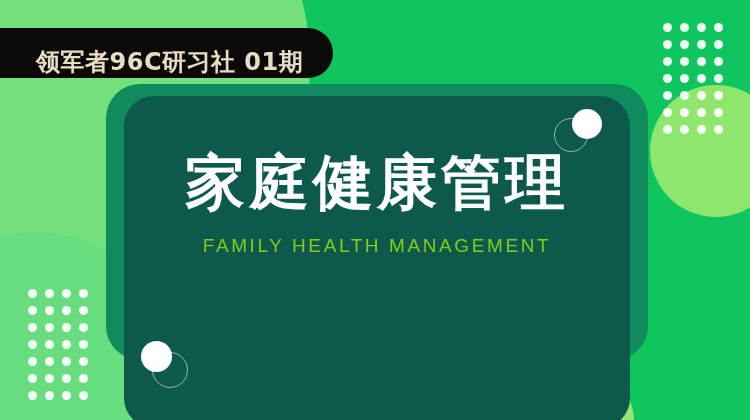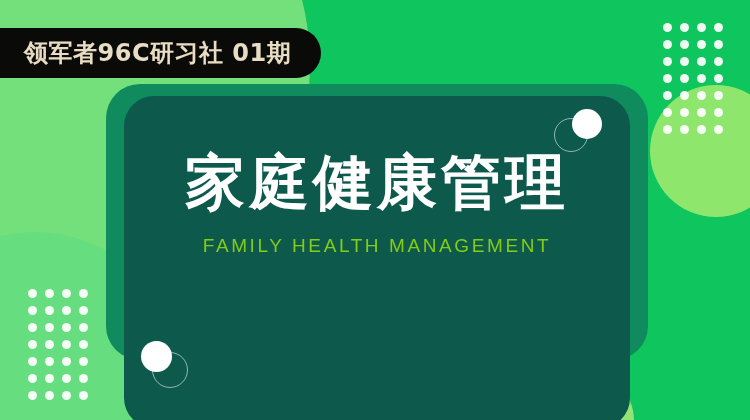--- a/index.html
+++ b/index.html
@@ -123,23 +123,23 @@
     font-weight:normal;
     letter-spacing:2.6px;
     font-family:"Liberation Sans", sans-serif;
   }
 
   
   #header-tag {
     position:absolute;
     left:0; top:28px;
     height:50px;
-    padding:0 30px 0 24px;
+    padding:0 30px 0 36px;
     display:flex;
-    align-items:center;
+    align-items:flex-end;
     background:#0a0a08;
     border-top-right-radius:25px;
     border-bottom-right-radius:25px;
   }
   #header-tag-label {
     color:#e8dcc2;
     font-size:24px;
     font-weight:bold;
     letter-spacing:.5px;
     white-space:nowrap;

